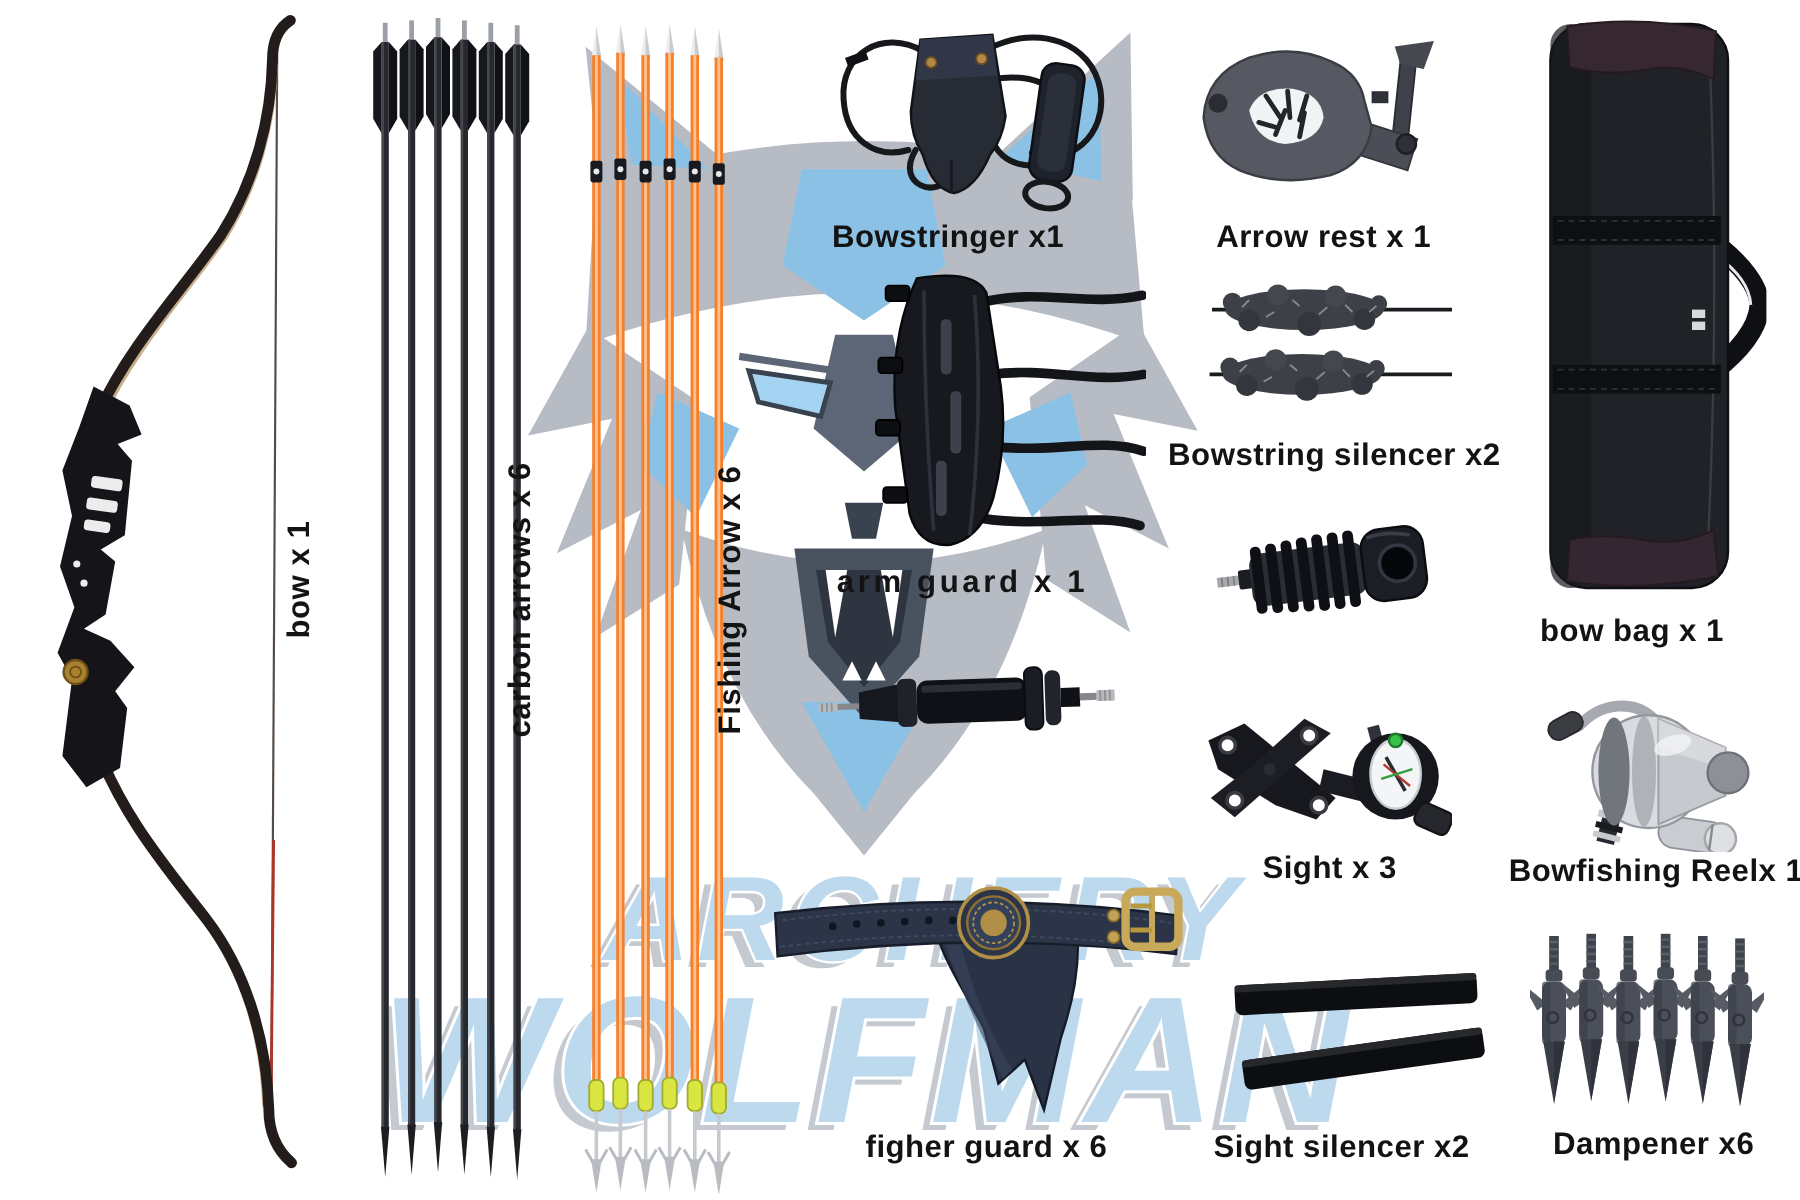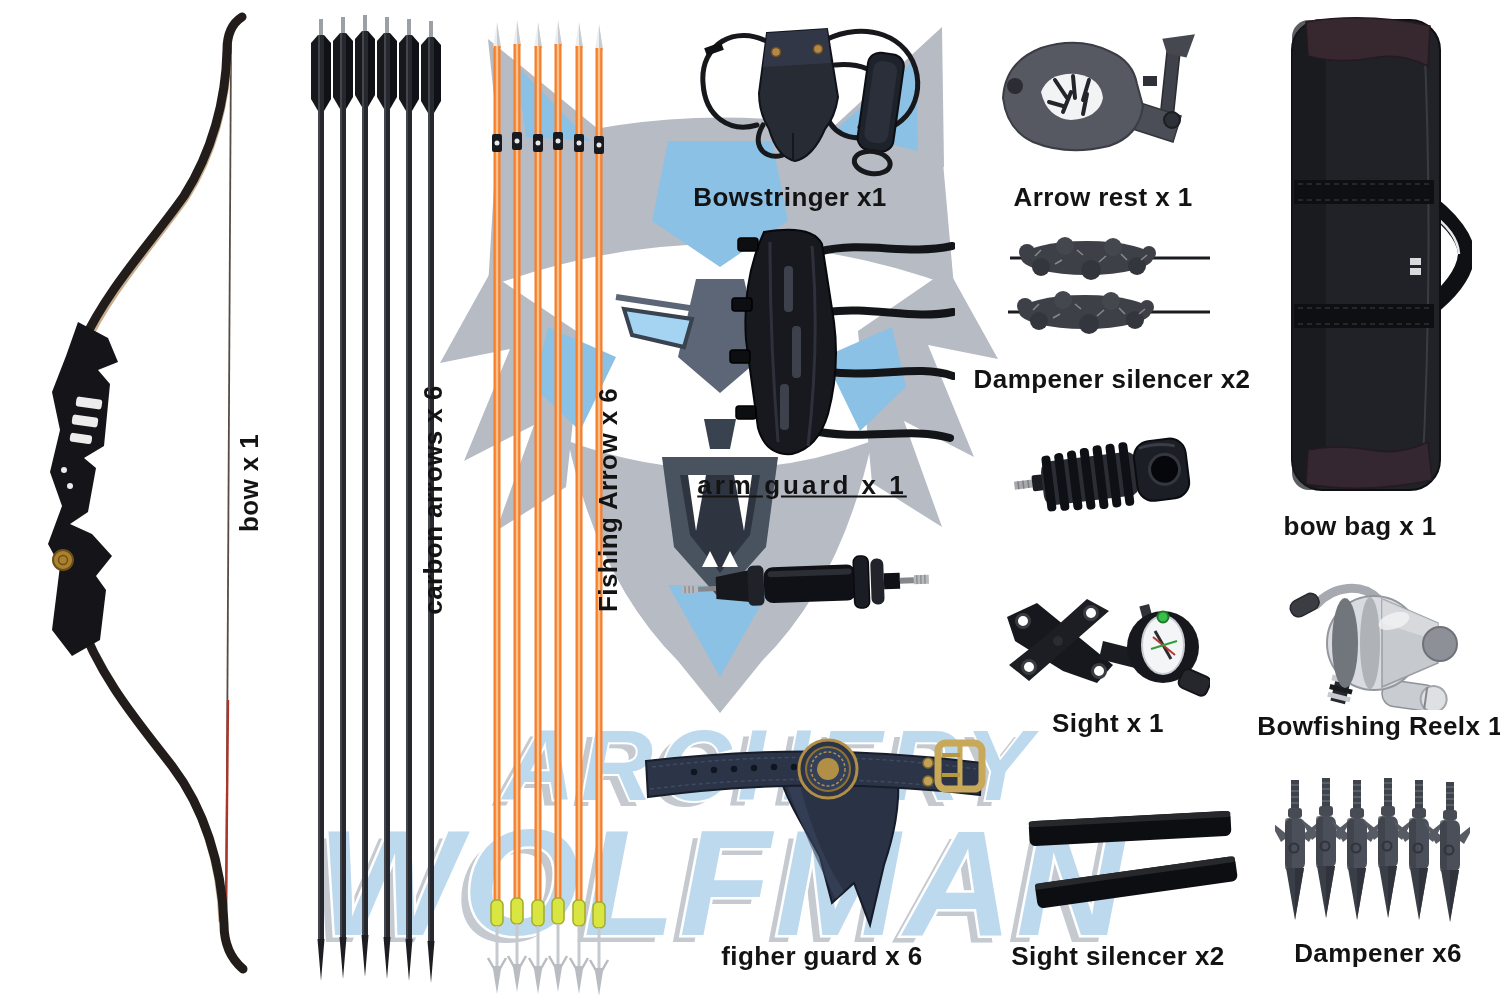--- a/index.html
+++ b/index.html
@@ -2,21 +2,21 @@
 <html><head>
 <meta charset="utf-8">
 <style>
   html,body{margin:0;padding:0;background:#ffffff;}
   .stage{position:relative;width:1500px;height:1000px;overflow:hidden;background:#ffffff;
          font-family:"Liberation Sans",sans-serif;}
   .stage svg{position:absolute;display:block;}
   .lbl{position:absolute;transform:translate(-50%,-50%);font-weight:700;font-size:26px;
        color:#131313;white-space:nowrap;letter-spacing:.4px;z-index:30;}
   .lbl.v{transform:translate(-50%,-50%) rotate(-90deg);}
-  .lbl.sp{letter-spacing:3px;text-decoration:underline;}
+  .lbl.sp{letter-spacing:3px;}
   .z0{z-index:1}.z1{z-index:5}.z2{z-index:10}
   .wm-shadow{fill:#c5c9d0;}
   .wm-face{fill:#bdd9ee;stroke:#ffffff;paint-order:stroke;}
 </style>
 </head>
 <body>
 
 <div class="stage">
 
   <svg class="z0" style="left:430px;top:25px" width="580" height="690" viewBox="0 0 580 690">
@@ -365,22 +365,22 @@
       <use href="#bhead" x="113" y="0"></use>
     <use href="#bhead" x="144" y="2"></use>
       <use href="#bhead" x="175" y="4"></use>
   </svg>
 
   <div class="lbl v" style="left:249px;top:483px">bow x 1</div>
   <div class="lbl v" style="left:433px;top:500px">carbon arrows x 6</div>
   <div class="lbl v" style="left:608px;top:500px">Fishing Arrow x 6</div>
   <div class="lbl" style="left:790px;top:197px">Bowstringer x1</div>
   <div class="lbl" style="left:1103px;top:197px">Arrow rest x 1</div>
-  <div class="lbl" style="left:1112px;top:379px">Dampener silencer x2</div>
+  <div class="lbl" style="left:1112px;top:379px">Bowstring silencer x2</div>
   <div class="lbl sp" style="left:802px;top:485px">arm guard x 1</div>
   <div class="lbl" style="left:1360px;top:526px">bow bag x 1</div>
-  <div class="lbl" style="left:1108px;top:723px">Sight x 1</div>
+  <div class="lbl" style="left:1108px;top:723px">Sight x 3</div>
   <div class="lbl" style="left:1380px;top:726px">Bowfishing Reelx 1</div>
   <div class="lbl" style="left:822px;top:956px">figher guard x 6</div>
   <div class="lbl" style="left:1118px;top:956px">Sight silencer x2</div>
   <div class="lbl" style="left:1378px;top:953px">Dampener x6</div>
 
 </div>
 
 </body></html>

